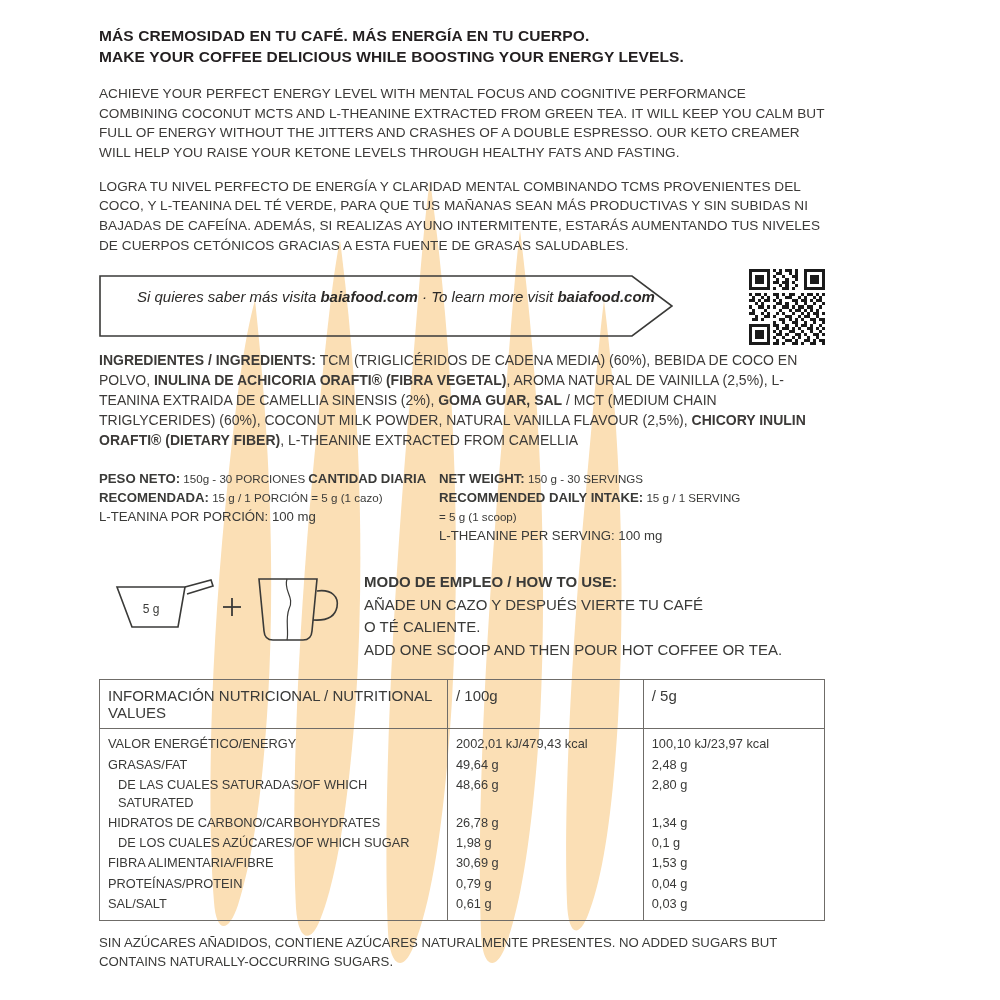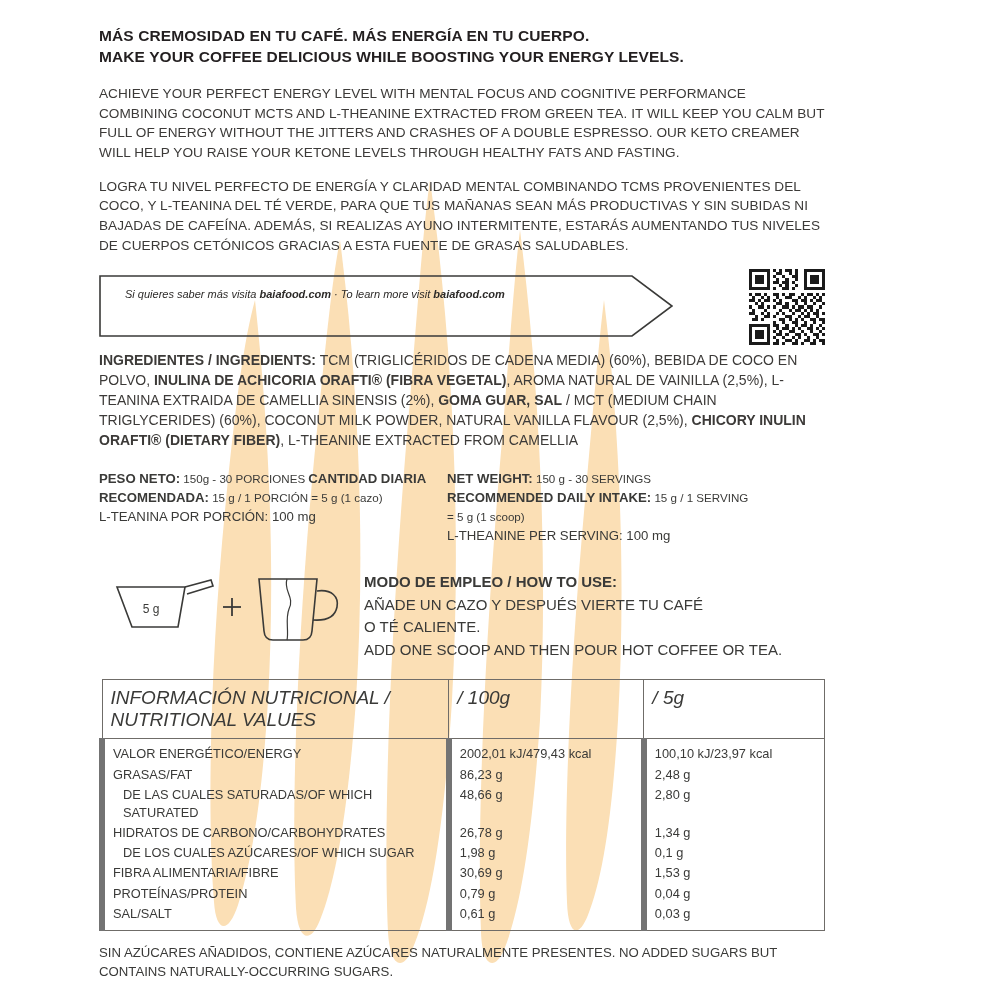--- a/index.html
+++ b/index.html
@@ -59,23 +59,23 @@
     height: 74px;
     margin: 4px 0 8px 0;
   }
   .arrow-wrap {
     position: absolute;
     left: 0; top: 6px;
     width: 574px; height: 62px;
   }
   .arrow-text {
     position: absolute;
-    left: 26px;
+    left: 38px;
     top: 19px;
-    font-size: 11px;
+    font-size: 15px;
     font-style: italic;
     color: #2c2a28;
     white-space: nowrap;
   }
   .arrow-text b { font-weight: bold; font-style: italic; }
   .qr {
     position: absolute;
     right: 0;
     top: 0;
     width: 76px; height: 76px;
@@ -85,21 +85,21 @@
     font-size: 14px;
     line-height: 1.42;
     margin: 4px 0 18px 0;
     color: #3c3a38;
   }
   .ingredients b { font-weight: bold; }
 
   
   .weights {
     display: flex;
-    gap: 8px;
+    gap: 0;
     margin-bottom: 20px;
   }
   .weights .col {
     font-size: 13.2px;
     line-height: 1.45;
   }
   .weights .col.left { width: 340px; }
   .weights .col.right { width: 310px; }
   .weights b { font-weight: bold; }
   .small { font-size: 11.6px; }
@@ -131,26 +131,25 @@
   }
   table.nutri th, table.nutri td {
     border: 1px solid #6f6c68;
     padding: 4px 8px;
     text-align: left;
     font-weight: normal;
     vertical-align: top;
   }
   table.nutri thead th {
     padding: 7px 8px;
-    font-size: 19px;
-    font-style: italic;
+    font-size: 15px;
   }
   table.nutri td.ind { padding-left: 18px; }
   table.nutri tbody td {
-    border-left: 6px solid #737373;
+    border-left: 1px solid #737373;
     border-right: 1px solid #6f6c68;
     border-top: none;
     border-bottom: none;
     padding-top: 1px;
     padding-bottom: 1px;
     line-height: 1.42;
   }
   table.nutri tbody tr:first-child td { padding-top: 6px; }
   table.nutri tbody tr:last-child td { padding-bottom: 7px; border-bottom: 1px solid #6f6c68; }
   .c1 { width: 48%; }
@@ -418,21 +417,21 @@
       </tr>
     </thead>
     <tbody>
       <tr>
         <td>VALOR ENERGÉTICO/ENERGY</td>
         <td>2002,01 kJ/479,43 kcal</td>
         <td>100,10 kJ/23,97 kcal</td>
       </tr>
       <tr>
         <td>GRASAS/FAT</td>
-        <td>86,23 g</td>
+        <td>49,64 g</td>
         <td>2,48 g</td>
       </tr>
       <tr>
         <td class="ind">DE LAS CUALES SATURADAS/OF WHICH SATURATED</td>
         <td>48,66 g</td>
         <td>2,80 g</td>
       </tr>
       <tr>
         <td>HIDRATOS DE CARBONO/CARBOHYDRATES</td>
         <td>26,78 g</td>

